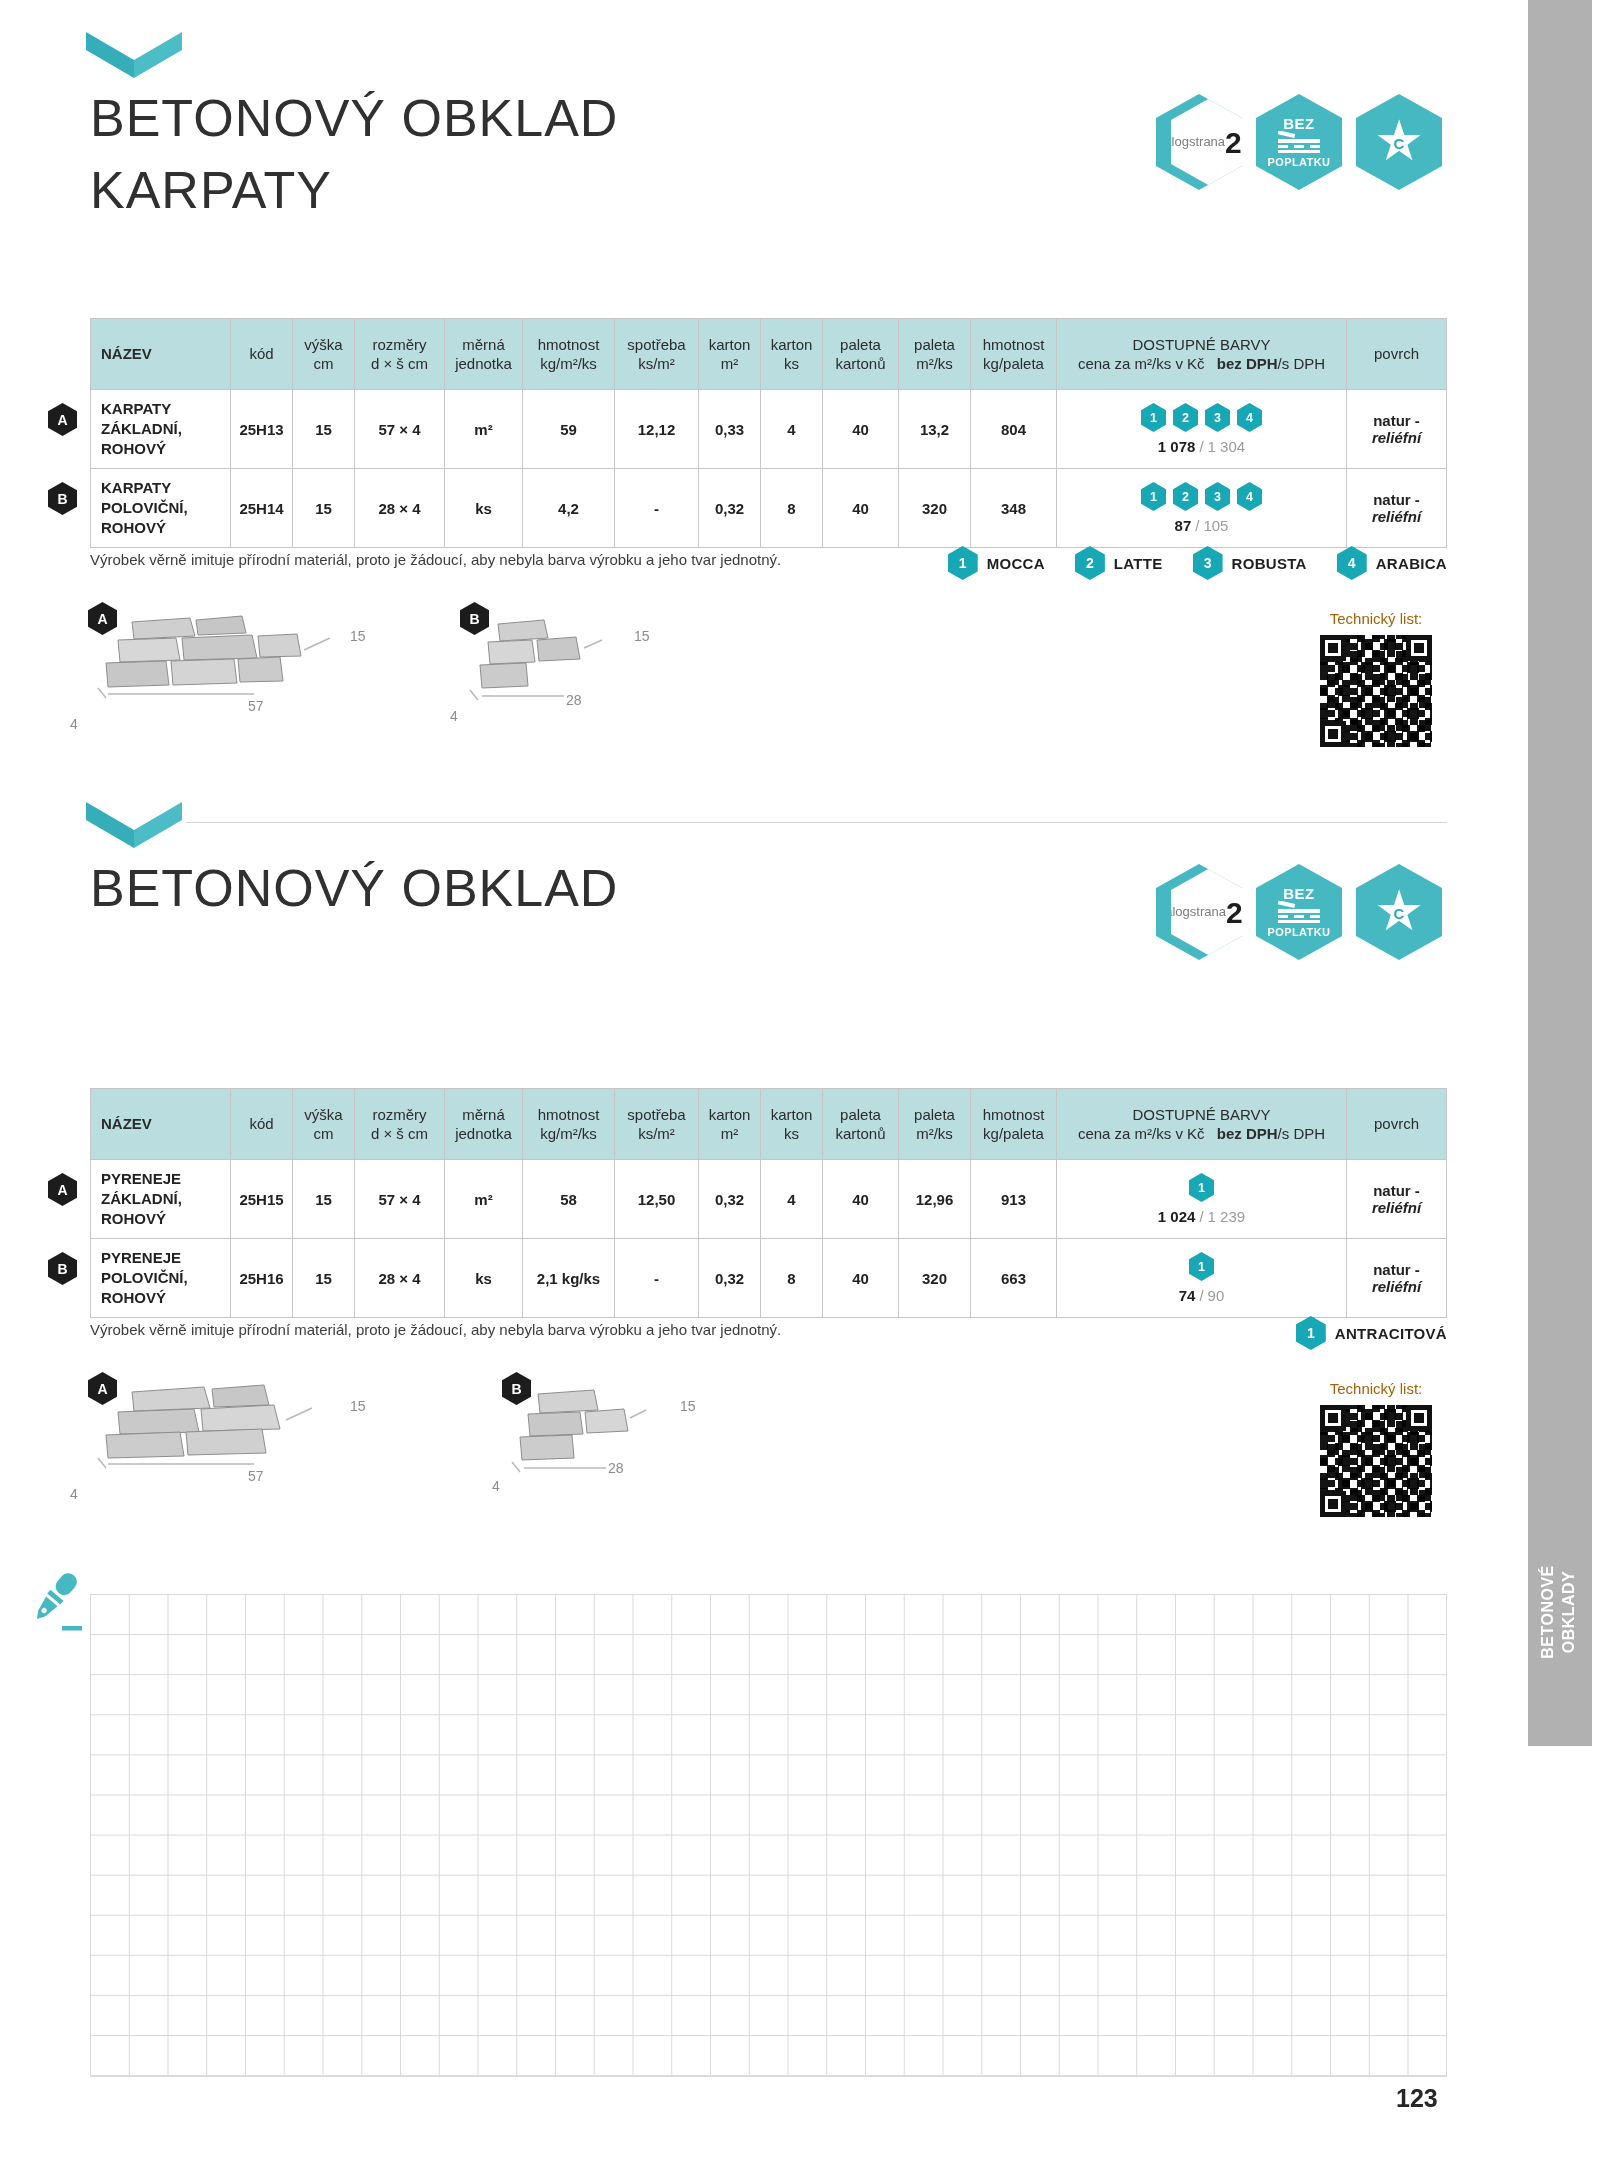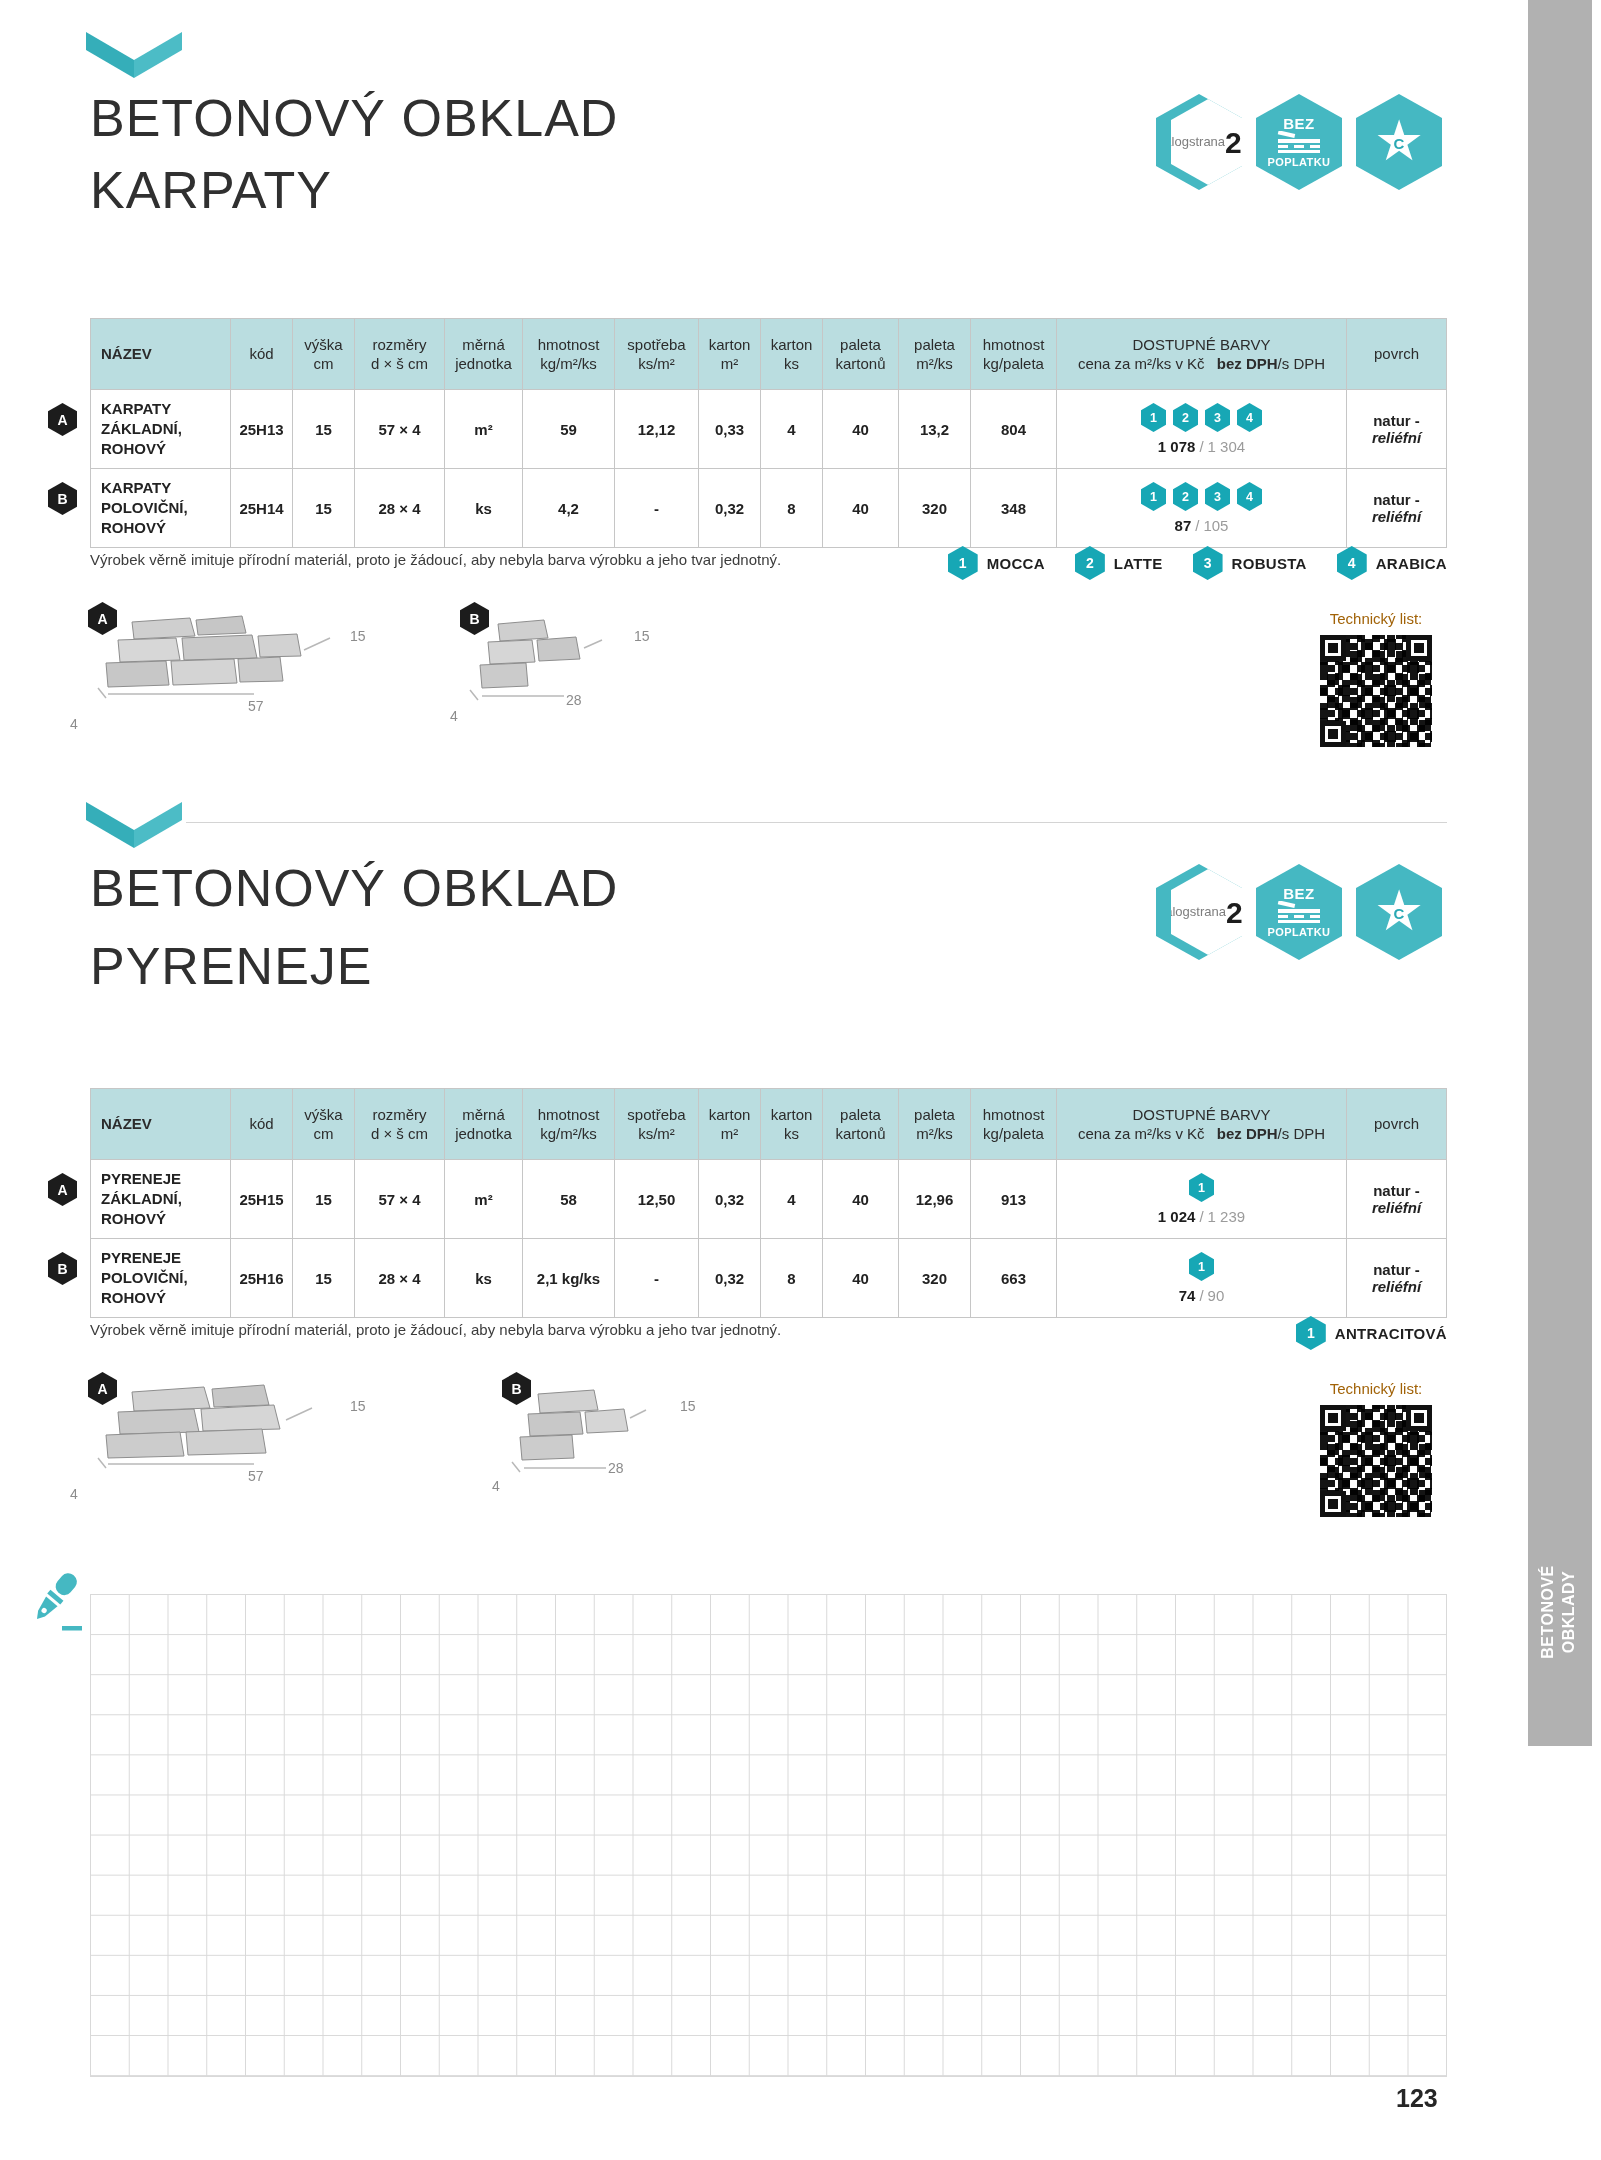--- a/index.html
+++ b/index.html
@@ -355,21 +355,20 @@
     </div>
   </div>
 
   <div class="abs" style="left:0;top:770px;width:1601px;height:770px;">
     <svg class="chevron" style="left:86px;top:26px;" width="96" height="62" viewBox="0 0 96 62">
       <polygon points="0,6 48,34 48,52 0,24" fill="#35aeb9"></polygon>
       <polygon points="48,34 96,6 96,24 48,52" fill="#4cbcc6"></polygon>
     </svg>
     <div class="hairline" style="left:186px;top:52px;width:1261px;"></div>
     <div class="title" style="top:92px;">BETONOVÝ OBKLAD</div>
-    <div class="title" style="top:170px;">PYRENEJE</div>
 
     <div class="badges" style="left:1156px;top:94px;">
       <div class="hex hex-big hex-cat">
         <div class="inner">
           <div class="small">Katalog</div>
           <div class="small">strana</div>
           <div class="num">211</div>
         </div>
       </div>
       <div class="hex hex-big hex-fee">

